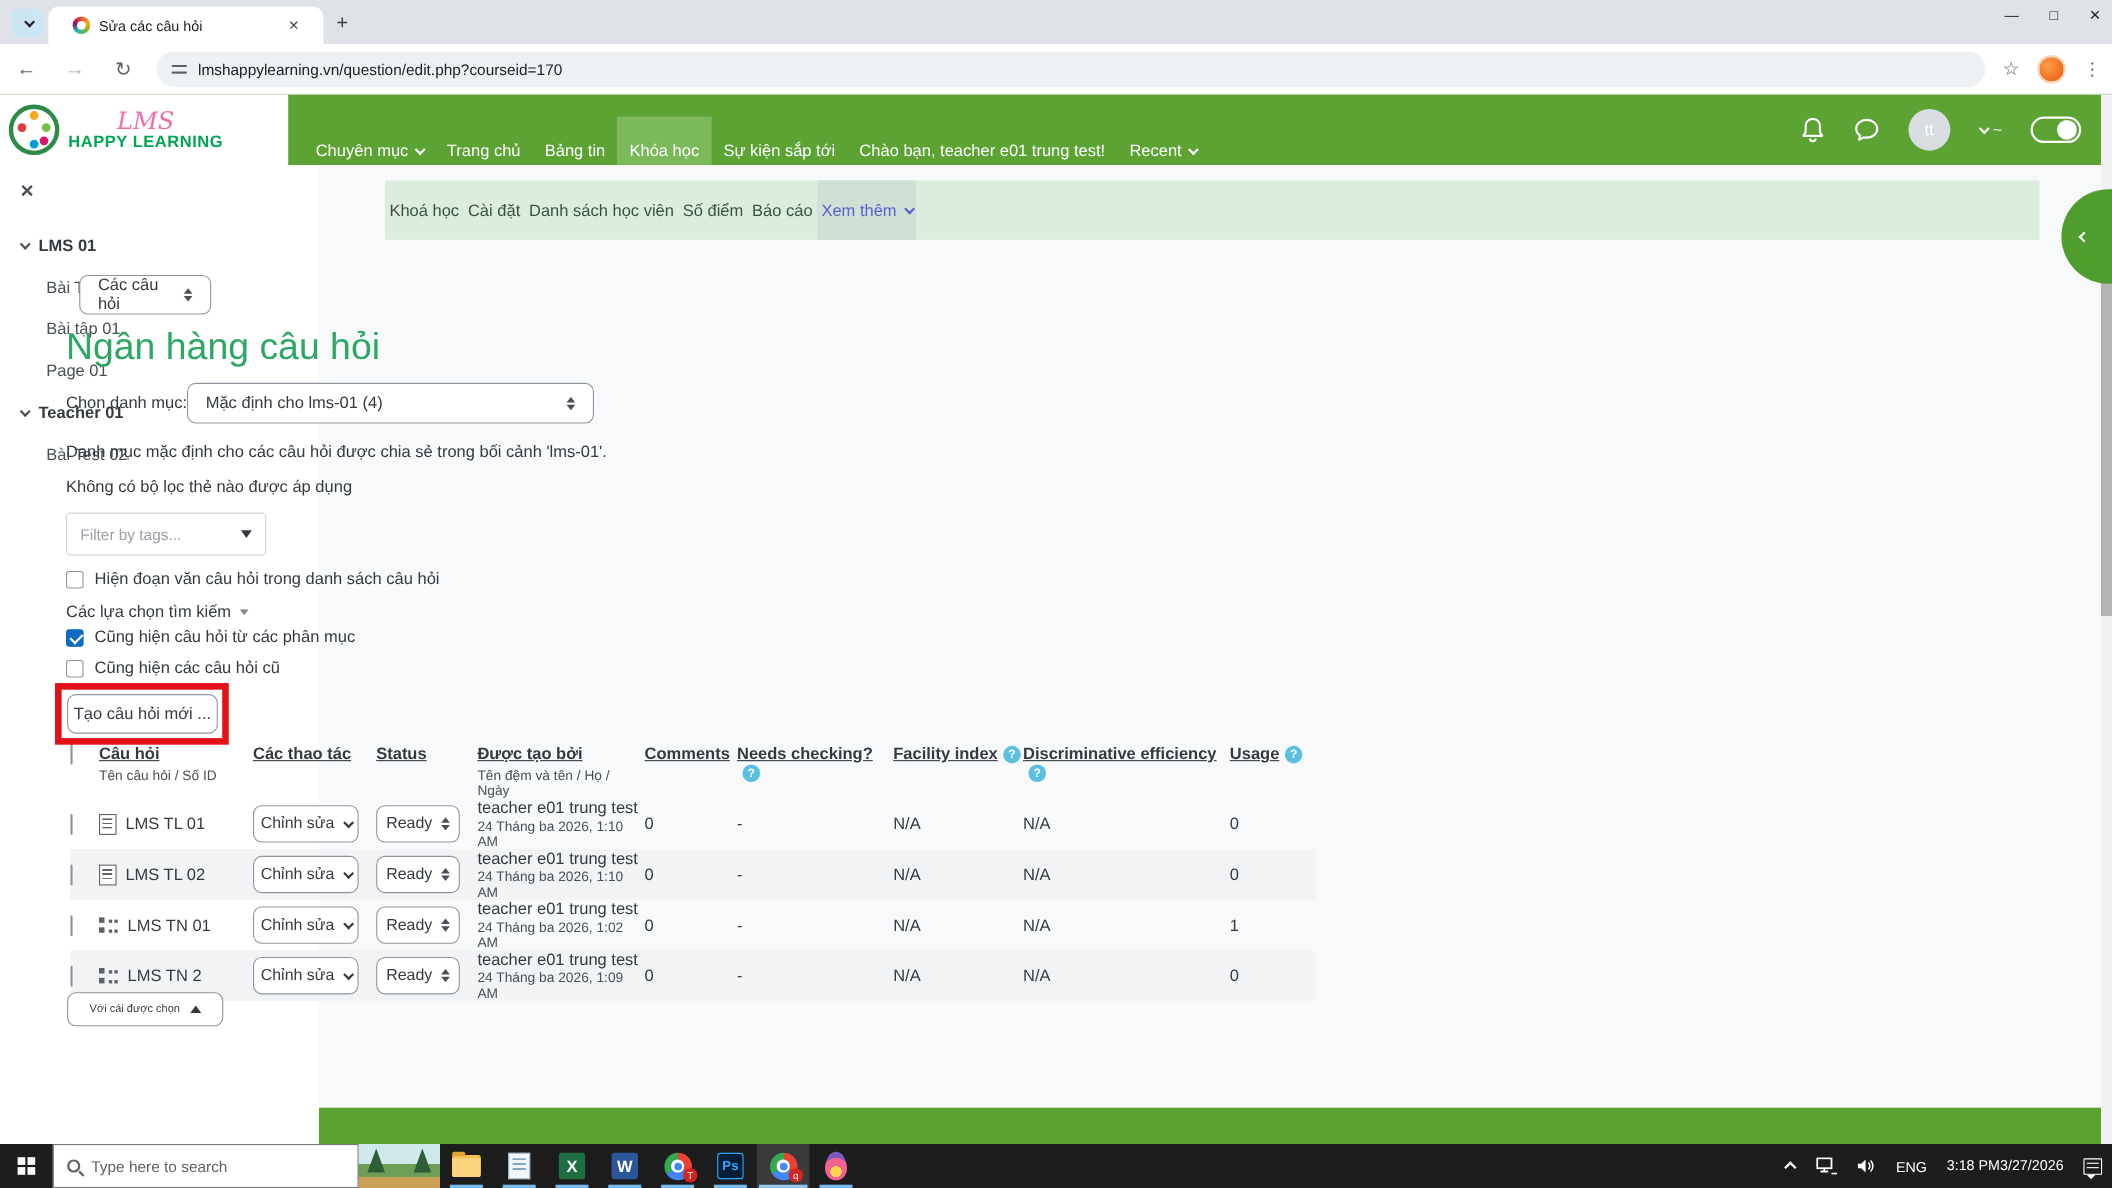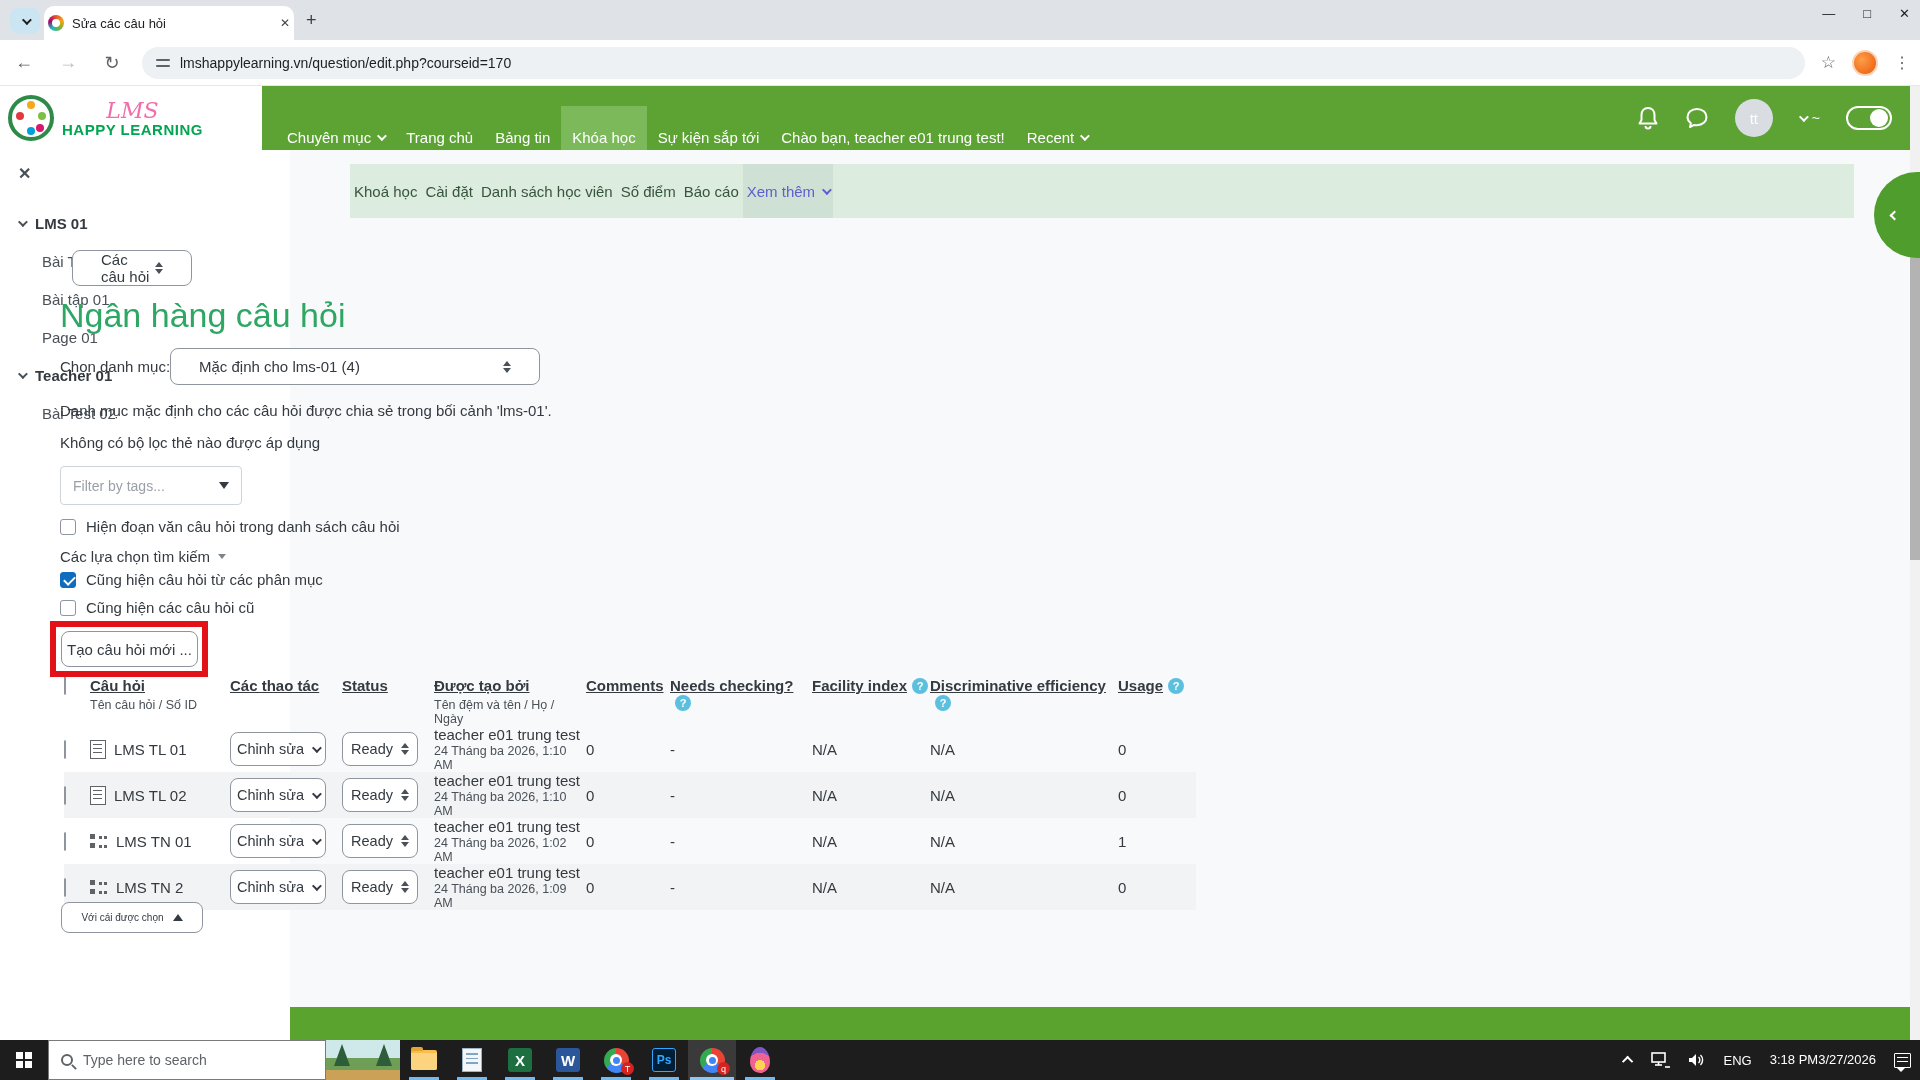--- a/index.html
+++ b/index.html
@@ -4,21 +4,21 @@
 <style>
   * { margin:0; padding:0; box-sizing:border-box; }
   html,body { width:1920px; height:1080px; overflow:hidden; }
   body { font-family:"Liberation Sans", sans-serif; }
   .screen { position:relative; width:1920px; height:1080px; background:#f8f9fa; overflow:hidden; }
   .abs { position:absolute; }
 
   
   .tabstrip { left:0; top:0; width:1920px; height:40px; background:#dfe3e8; }
   .tab-search-btn { left:10px; top:8px; width:30px; height:26px; border-radius:8px; background:#cbe6f2; display:flex; align-items:center; justify-content:center; color:#1f1f1f; cursor:pointer; }
-  .tab { left:44px; top:6px; width:250px; height:34px; background:#ffffff; border-radius:10px 10px 0 0; display:flex; align-items:center; padding:0 4px; gap:8px; }
+  .tab { left:44px; top:6px; width:250px; height:34px; background:#ffffff; border-radius:10px 10px 0 0; display:flex; align-items:center; padding:0 22px; gap:8px; }
   .favicon { width:16px; height:16px; border-radius:50%; background:conic-gradient(#e4572e,#f3a712,#76b041,#17bebb,#a4036f,#e4572e); position:relative; }
   .favicon::after{ content:""; position:absolute; left:4px; top:4px; width:8px; height:8px; border-radius:50%; background:#fff; }
   .tab-title { font-size:13px; color:#202124; flex:1; white-space:nowrap; overflow:hidden; }
   .tab-close { font-size:12px; color:#444; cursor:pointer; }
   .newtab-btn { left:306px; top:10px; font-size:18px; color:#3c4043; cursor:pointer; }
   .wincontrols { right:10px; top:6px; display:flex; gap:28px; color:#202124; font-size:13px; }
   .wincontrols span{ cursor:pointer; }
   .toolbar { left:0; top:40px; width:1920px; height:46px; background:#ffffff; border-bottom:1px solid #e4e7eb; display:flex; align-items:center; padding:0 10px; gap:16px; }
   .navbtn { font-size:18px; color:#5f6368; width:28px; text-align:center; cursor:pointer; }
   .navbtn.disabled { color:#b8bcc1; }
@@ -67,21 +67,21 @@
   .tree-chev { color:#495057; }
 
   .page-footer { left:290px; right:0; bottom:0; height:33px; background:#5ba32f; }
 
   
   .course-nav { left:350px; top:14px; width:1504px; height:54px; background:#dcecdf; display:flex; align-items:center; }
   .course-nav-item { padding:0 4px; height:54px; display:flex; align-items:center; color:#37543c; font-size:15px; cursor:pointer; }
   .course-nav-item.more { background:#cfe0d5; color:#5d5fce; gap:7px; }
 
   
-  .select-box { background:#fff; border:1px solid #8f959e; border-radius:8px; display:flex; align-items:center; justify-content:space-between; padding:0 28px; font-size:15px; color:#343a40; cursor:pointer; }
+  .select-box { background:#fff; border:1px solid #8f959e; border-radius:8px; display:flex; align-items:center; justify-content:space-between; padding:0 16px; font-size:15px; color:#343a40; cursor:pointer; }
   .ud { display:flex; flex-direction:column; gap:2px; }
   .tri-up { width:0; height:0; border-left:4px solid transparent; border-right:4px solid transparent; border-bottom:5px solid #495057; }
   .tri-down { width:0; height:0; border-left:4px solid transparent; border-right:4px solid transparent; border-top:5px solid #495057; }
   .tri-down.big { border-left-width:5px; border-right-width:5px; border-top-width:7px; border-top-color:#343a40; }
   .tri-up.big { border-left-width:5px; border-right-width:5px; border-bottom-width:7px; border-bottom-color:#343a40; }
   .section-select { left:72px; top:100px; width:120px; height:36px; }
   .page-title { left:60px; top:146px; font-size:34px; color:#2ea664; font-weight:500; }
   .cat-label { left:60px; top:208px; font-size:15px; color:#343a40; }
   .cat-select { left:170px; top:198px; width:370px; height:37px; }
   .cat-desc { left:60px; top:252px; font-size:15px; color:#343a40; }

